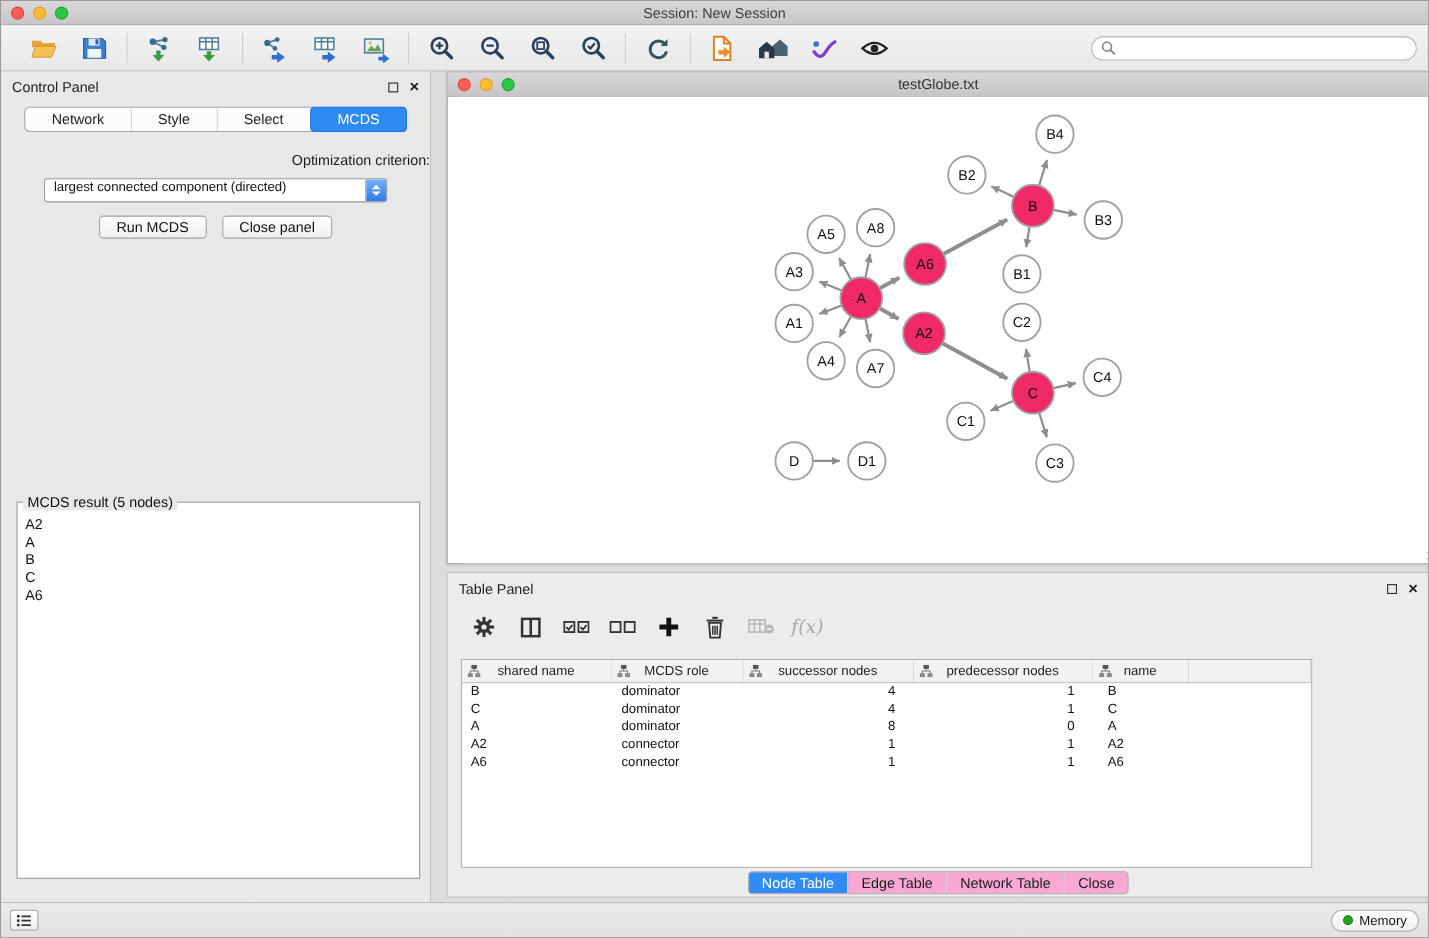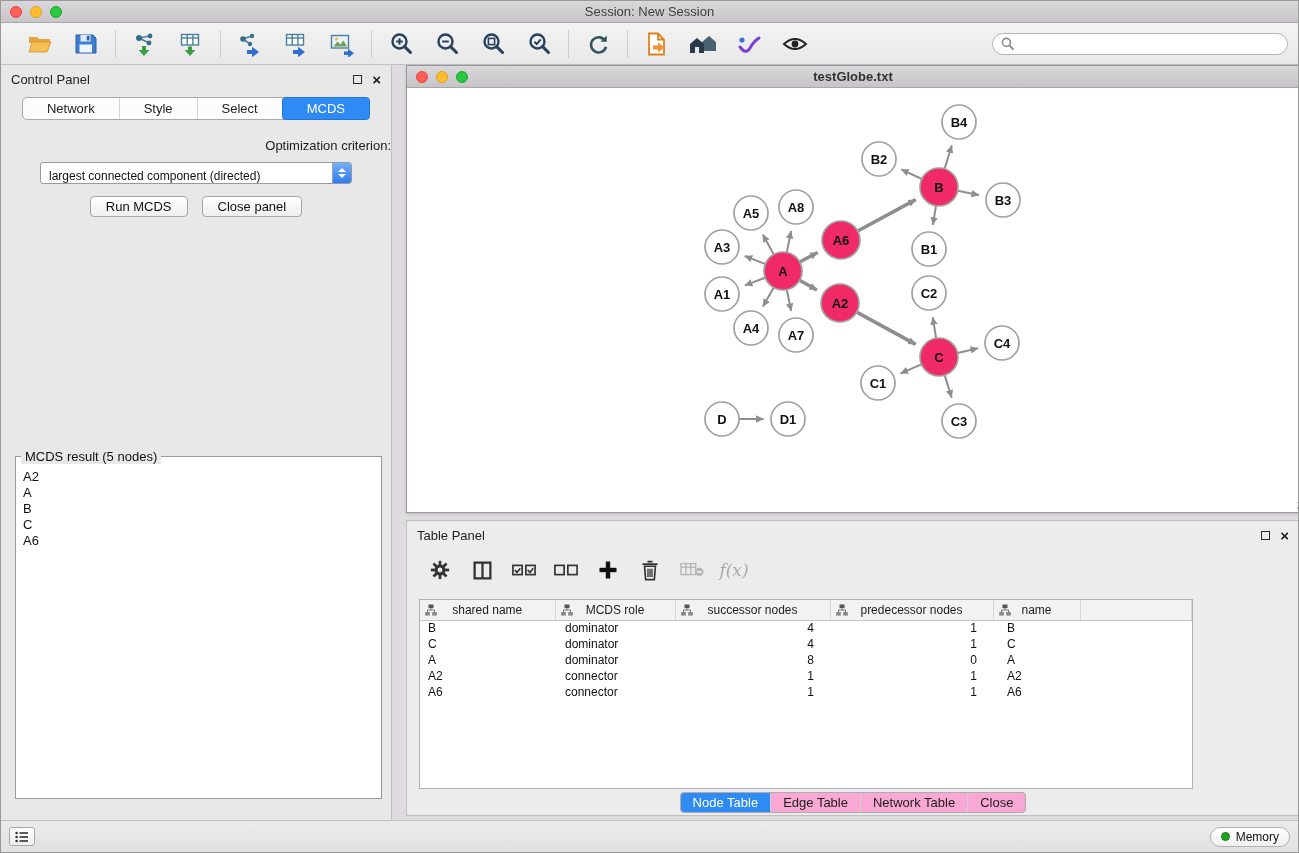--- a/index.html
+++ b/index.html
@@ -40,21 +40,21 @@
   .close-ico { font-size:15px; font-weight:bold; color:#1a1a1a; line-height:1; }
 
   .cp-tabs { display:flex; justify-content:center; margin-top:4px; }
   .cp-tabbar { display:flex; border:1px solid #a9a7a9; border-radius:5px; background:#fcfcfc; }
   .cp-tab { font-size:13px; color:#222; padding:3px 24px; border-right:1px solid #d6d4d6; cursor:default; }
   .cp-tab:last-child { border-right:none; }
   .cp-tab.active { background:#2f8bf4; color:#fff; border-radius:4px; margin:-1px; border:1px solid #1f74dd; }
 
   .opt-label { text-align:right; margin-top:18px; font-size:13px; color:#1c1c1c; }
   .combo { width:312px; height:22px; margin:9px auto 0; background:#fff; border:1px solid #9b999b;
-           border-radius:3px; display:flex; align-items:flex-end; overflow:hidden; }
+           border-radius:3px; display:flex; align-items:flex-start; overflow:hidden; }
   .combo .cval { flex:1; font-size:12px; padding-left:8px; color:#111; white-space:nowrap; }
   .combo .stepper { width:19px; height:100%; background:linear-gradient(#74b0fb,#2e7bef);
                     border-left:1px solid #8fa7c8; display:flex; flex-direction:column;
                     align-items:center; justify-content:center; gap:2px; }
   .tri-up { width:0; height:0; border-left:4px solid transparent; border-right:4px solid transparent;
             border-bottom:4px solid #fff; }
   .tri-dn { width:0; height:0; border-left:4px solid transparent; border-right:4px solid transparent;
             border-top:4px solid #fff; }
 
   .cp-buttons { display:flex; justify-content:center; gap:14px; margin-top:12px; }
@@ -63,21 +63,21 @@
 
   .fieldset { position:absolute; left:14px; top:391px; width:367px; height:343px;
               border:1px solid #9a989a; background:#fff; }
   .fieldset .legend { position:absolute; top:-8px; left:5px; background:#e9e8e9; padding:0 4px;
                       font-size:13px; color:#111; }
   .mcds-list { padding:12px 7px 0; }
   .mcds-item { font-size:13px; color:#111; line-height:16px; }
 
   
   .netwin { position:absolute; left:405px; top:64px; width:894px; height:448px;
-            border:1px solid #98969a; background:#fff; box-shadow:0 1px 3px rgba(0,0,0,.15);font-weight:bold; }
+            border:1px solid #98969a; background:#fff; box-shadow:0 1px 3px rgba(0,0,0,.15); }
   .netwin .ntitlebar { height:22px; background:linear-gradient(#d9d7d9,#c6c4c6);
                        border-bottom:1px solid #a9a7a9; position:relative; }
   .netwin .ntitle { text-align:center; line-height:22px; font-size:13px; color:#333; }
   .net-canvas-wrap { position:relative; width:100%; height:424px; background:#fff;margin-left:12px; }
   .resize-grip { position:absolute; right:1px; bottom:1px; width:13px; height:13px;
                  background:repeating-linear-gradient(135deg, transparent 0 3px, #b9b7b9 3px 4px); }
 
   
   .table-panel { position:absolute; left:405px; top:519px; width:894px; height:296px;
                  background:#ececec; border:1px solid #c0bec0; }

